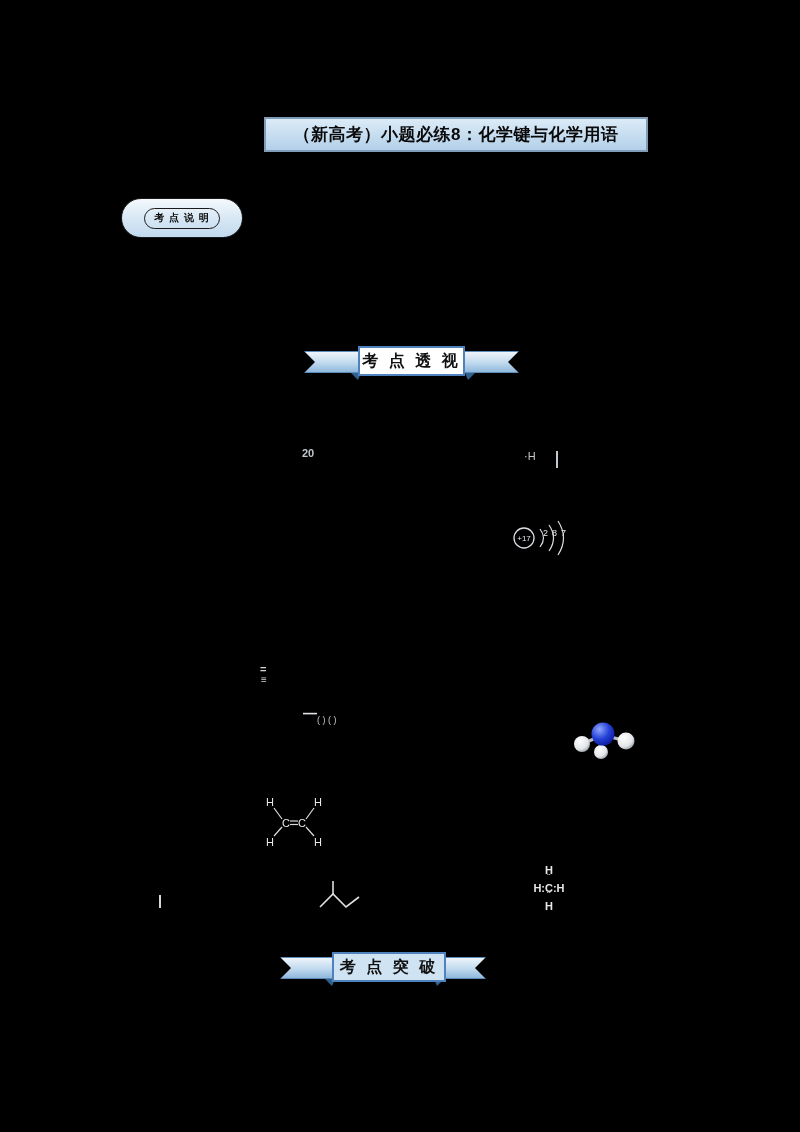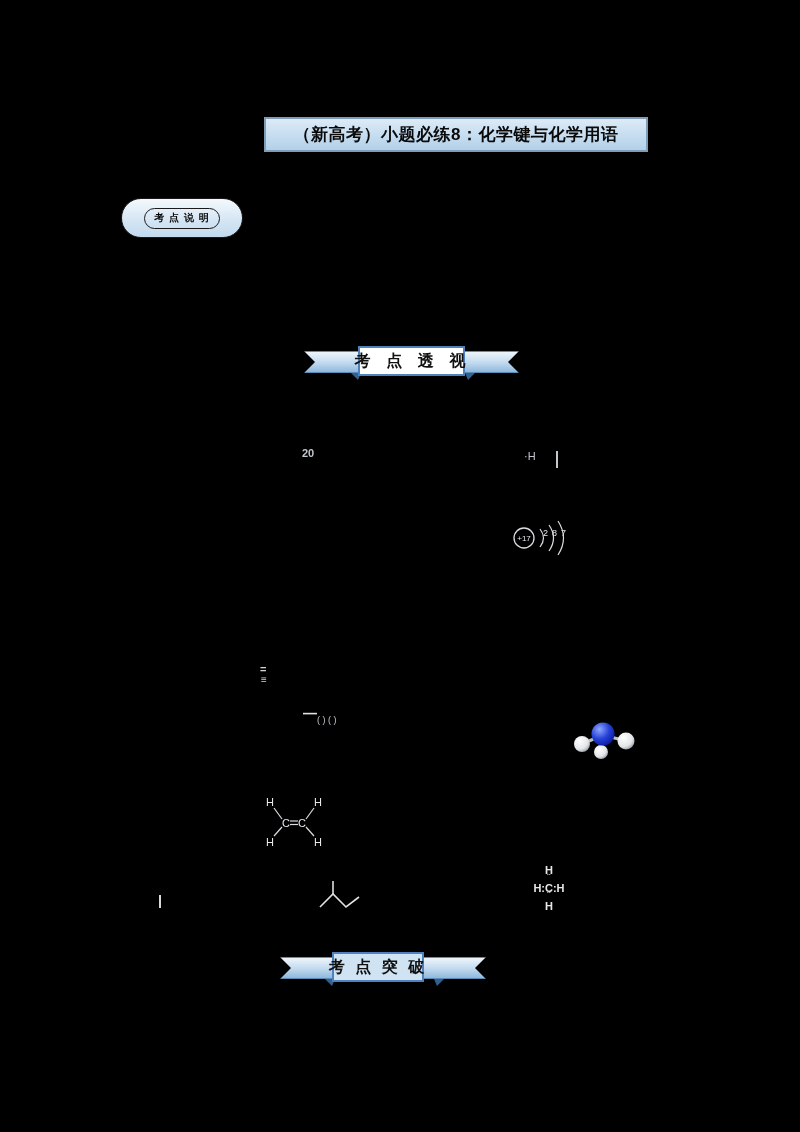--- a/index.html
+++ b/index.html
@@ -37,25 +37,25 @@
   .ribbon .tail-right{right:0;clip-path:polygon(0 0,100% 0,calc(100% - 11px) 50%,100% 100%,0 100%);}
   .ribbon .fold{position:absolute;width:0;height:0;border-style:solid;border-color:transparent;}
   .ribbon .fold-left{border-top:7px solid #31618f;border-left:7px solid transparent;top:30px;}
   .ribbon .fold-right{border-top:7px solid #31618f;border-right:7px solid transparent;top:30px;}
   .ribbon .ribbon-box{
     position:absolute;top:3px;height:30px;box-sizing:border-box;
     border:2px solid #4f81bd;display:flex;align-items:center;justify-content:center;
     font-weight:bold;font-size:16px;color:#111;letter-spacing:3px;white-space:nowrap;
   }
   .ribbon1{left:304px;top:343px;width:215px;}
-  .ribbon1 .ribbon-box{left:54px;width:107px;background:#ffffff;font-family:Liberation Mono, monospace;}
+  .ribbon1 .ribbon-box{left:54px;width:107px;background:#ffffff;}
   .ribbon1 .fold-left{left:47px;}
   .ribbon1 .fold-right{left:161px;}
   .ribbon2{left:280px;top:949px;width:206px;}
-  .ribbon2 .ribbon-box{left:52px;width:92px;background:#cfe3f3;}
+  .ribbon2 .ribbon-box{left:52px;width:114px;background:#cfe3f3;}
   .ribbon2 .fold-left{left:45px;}
   .ribbon2 .fold-right{left:154px;}
   
   .frag{position:absolute;color:#c2c7cd;white-space:nowrap;}
   .frag-mass{left:302px;top:447px;font-size:11px;font-weight:bold;}
   .frag-hbond{left:524px;top:450px;font-size:11px;}
   .tickline{position:absolute;background:#c2c7cd;}
   .tick1{left:556px;top:451px;width:2px;height:17px;}
   .tick2{left:159px;top:895px;width:2px;height:13px;background:#d8d8d8;}
   .frag-double{left:260px;top:663px;font-size:11px;font-weight:bold;color:#d0d4d9;}

